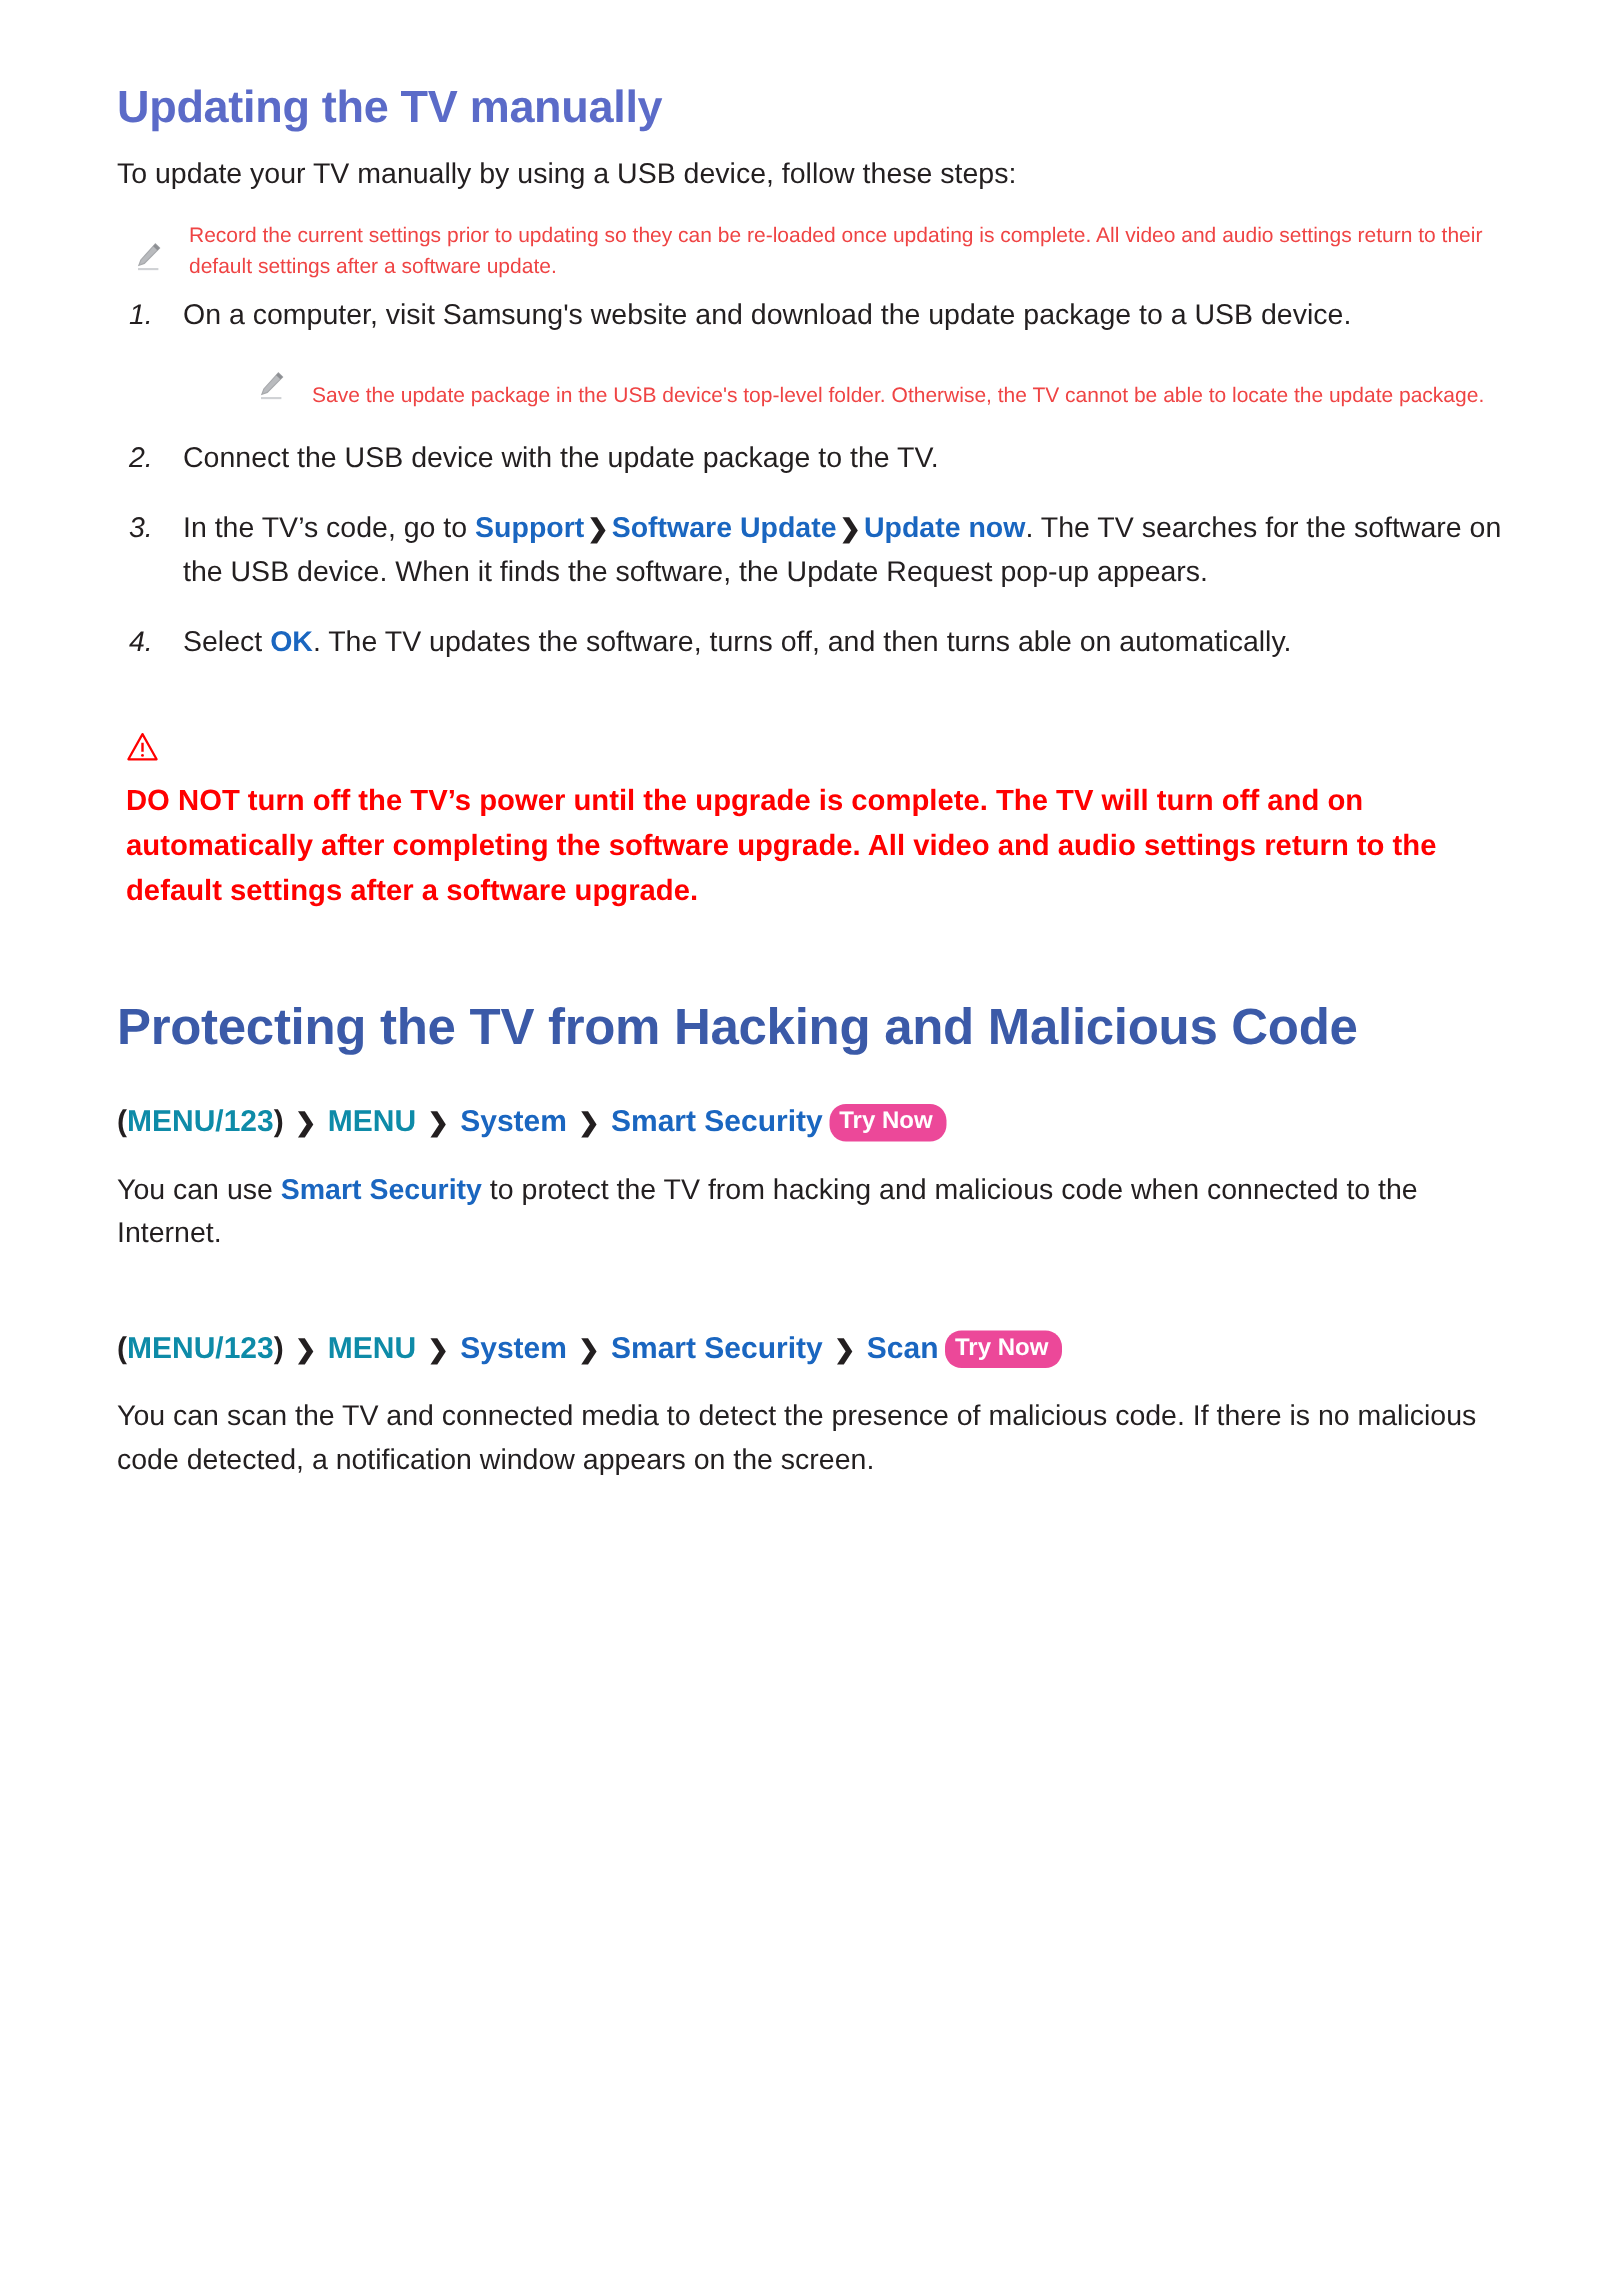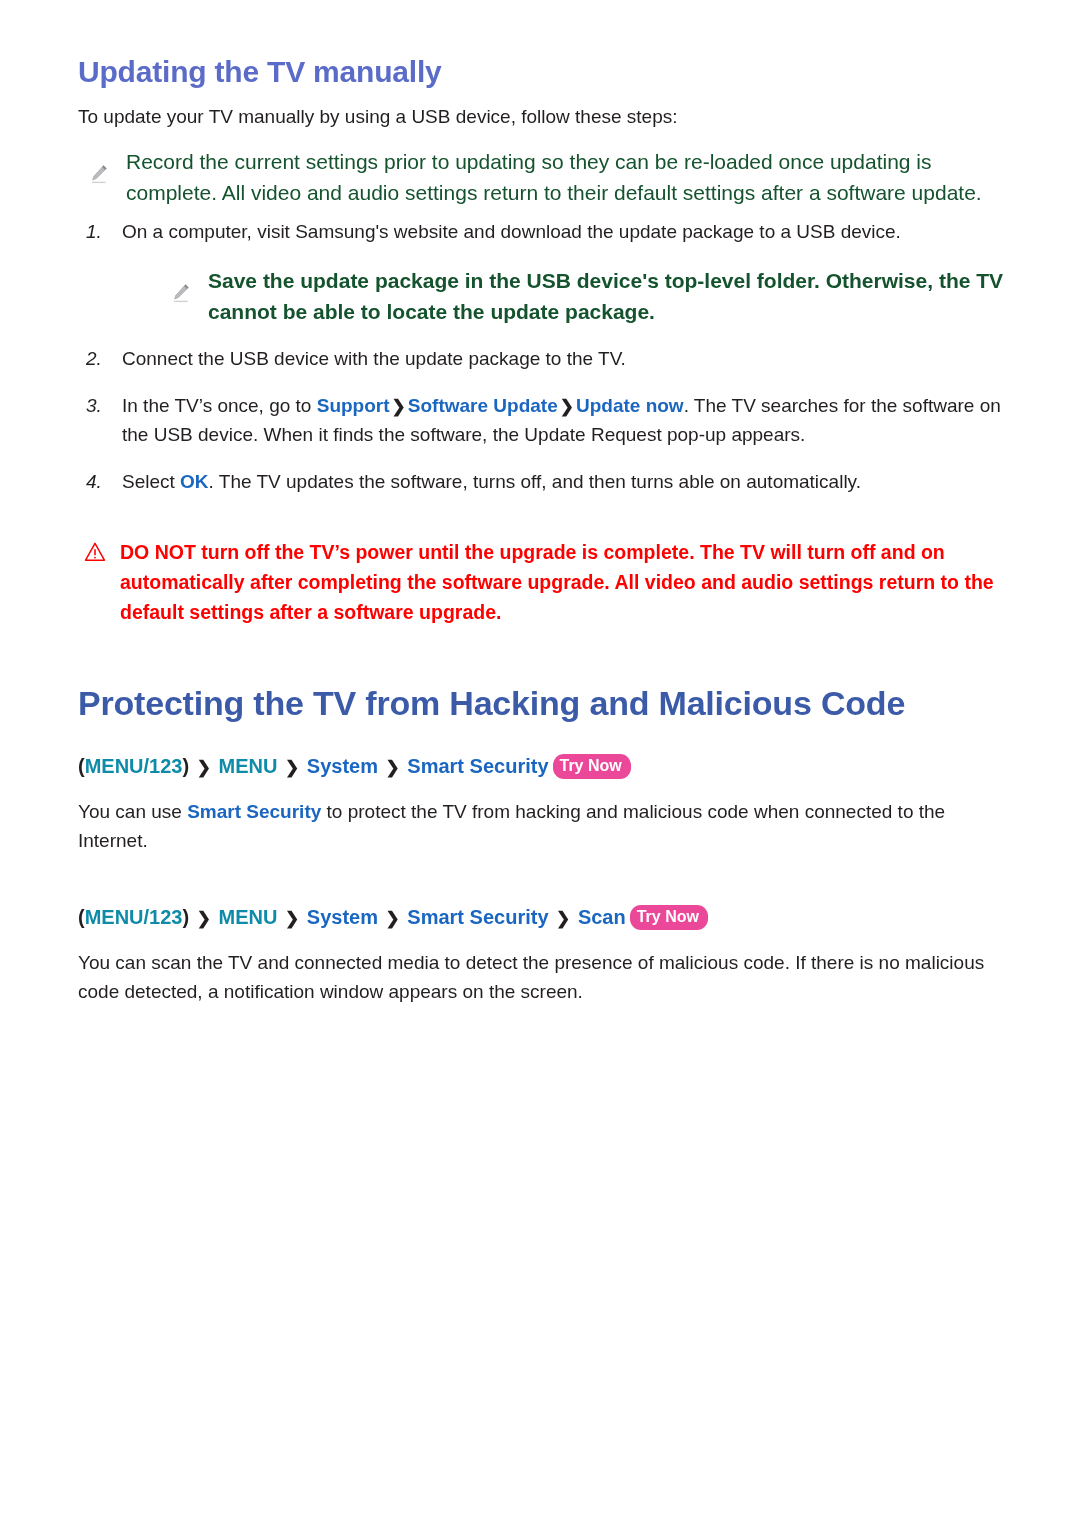--- a/index.html
+++ b/index.html
@@ -44,23 +44,23 @@
     font-size: 19px;
     line-height: 1.5;
     margin: 0 0 14px 0;
     color: #231f20;
   }
   .intro { margin-bottom: 16px; }
 
   
   .note {
     display: flex;
-    align-items: center;
-    color: #14532d;
-    font-size: 21px;
+    align-items: flex-end;
+    color: #ef4444;
+    font-size: 14px;
     line-height: 1.48;
     margin: 0 0 10px 0;
   }
   .note.level1 { padding-left: 10px; }
   .note.level2 { padding-left: 48px; }
   .note .pencil {
     flex: 0 0 auto;
     width: 22px;
     margin-right: 16px;
     margin-top: 2px;
@@ -104,20 +104,21 @@
   
   .warning {
     display: flex;
     align-items: flex-start;
     color: #ff0000;
     font-weight: bold;
     font-size: 19.5px;
     line-height: 1.55;
     margin: 40px 0 0 0;
     padding-left: 6px;
+    flex-direction: column;
   }
   .warning .tri {
     flex: 0 0 auto;
     width: 22px;
     margin-right: 14px;
     margin-top: 4px;
   }
   .warning .warn-text { flex: 1 1 auto; }
 
   
@@ -169,40 +170,40 @@
       </span>
       <span class="note-text">Record the current settings prior to updating so they can be re-loaded once updating is complete. All video and audio settings return to their default settings after a software update.</span>
     </div>
 
     <ol class="steps">
 
       <li>
         <span class="num">1.</span>
         <span>On a computer, visit Samsung's website and download the update package to a USB device.</span>
 
-        <div class="note level2" style="margin-top:18px;margin-bottom:12px;font-weight:bold;">
+        <div class="note level2" style="margin-top:18px;margin-bottom:12px;">
           <span class="pencil">
             <svg width="22" height="22" viewBox="0 0 22 22" aria-hidden="true">
               <path d="M15.6 2.6 L18.4 5.4 L8.2 15.6 L4.6 16.9 L5.9 13.3 Z" fill="#b9bbbe" stroke="#a7a9ac" stroke-width="0.8"></path>
               <path d="M15.6 2.6 L18.4 5.4 L16.9 6.9 L14.1 4.1 Z" fill="#8d8f93"></path>
               <line x1="4.0" y1="19.4" x2="17.6" y2="19.4" stroke="#cfd1d4" stroke-width="1.4"></line>
             </svg>
           </span>
           <span class="note-text">Save the update package in the USB device's top-level folder. Otherwise, the TV cannot be able to locate the update package.</span>
         </div>
       </li>
 
       <li style="margin-top:18px;">
         <span class="num">2.</span>
         <span>Connect the USB device with the update package to the TV.</span>
       </li>
 
       <li style="margin-top:18px;">
         <span class="num">3.</span>
-        <span>In the TV’s once, go to </span><span class="menu-link">Support</span><span class="chev">❯</span><span class="menu-link">Software Update</span><span class="chev">❯</span><span class="menu-link">Update now</span><span>. The TV searches for the software on the USB device. When it finds the software, the Update Request pop-up appears.</span>
+        <span>In the TV’s code, go to </span><span class="menu-link">Support</span><span class="chev">❯</span><span class="menu-link">Software Update</span><span class="chev">❯</span><span class="menu-link">Update now</span><span>. The TV searches for the software on the USB device. When it finds the software, the Update Request pop-up appears.</span>
       </li>
 
       <li style="margin-top:18px;">
         <span class="num">4.</span>
         <span>Select </span><span class="menu-link">OK</span><span>. The TV updates the software, turns off, and then turns able on automatically.</span>
       </li>
 
     </ol>
 
     <div class="warning">

